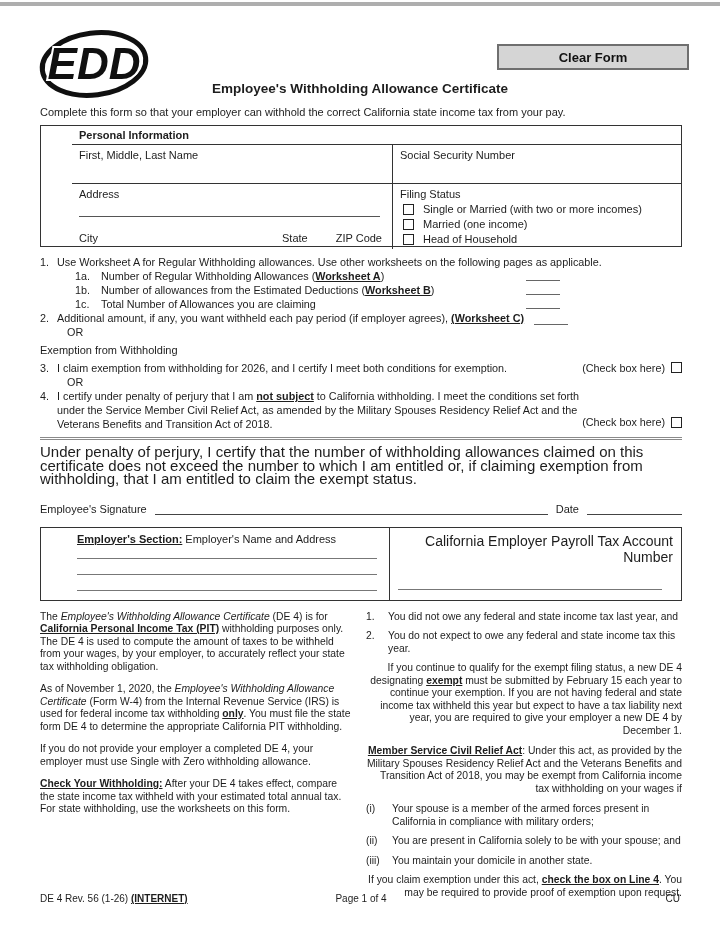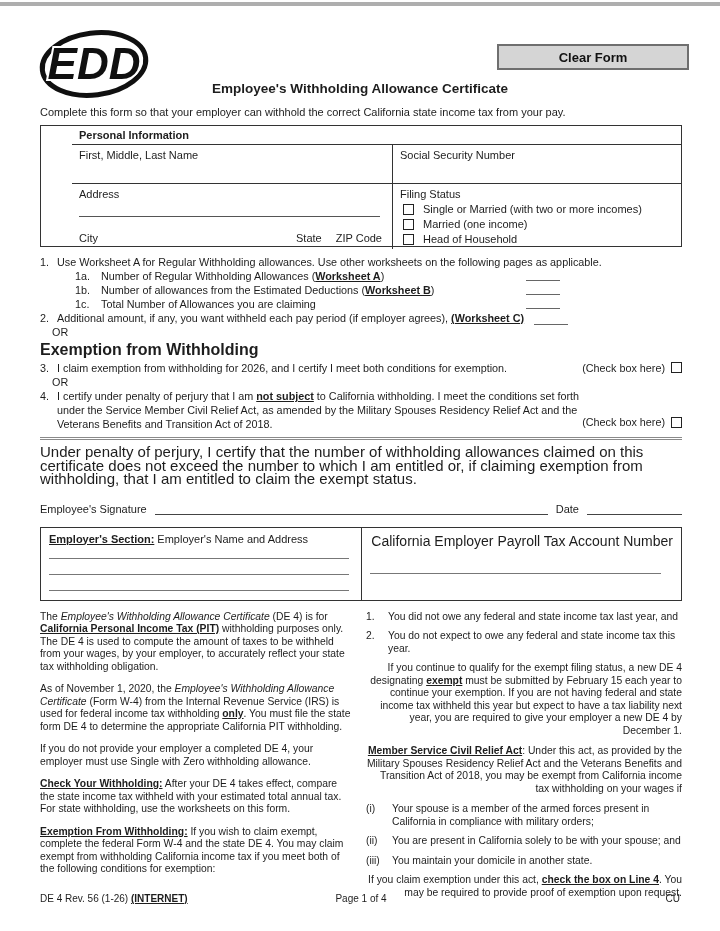--- a/index.html
+++ b/index.html
@@ -19,51 +19,51 @@
   
   .pitable{border:1.5px solid #333;padding-left:31px;}
   .pi-header{border-bottom:1.5px solid #333;font-weight:bold;font-size:11px;padding:3px 7px;}
   .pi-row1{display:grid;grid-template-columns:320px 1fr;height:38px;border-bottom:1.5px solid #333;}
   .pi-row2{display:grid;grid-template-columns:320px 1fr;height:62px;}
   .cell{padding:4px 7px;font-size:11px;position:relative;box-sizing:border-box;}
   .cell.r{border-left:1.5px solid #333;}
   .addrline{position:absolute;left:7px;right:12px;top:32px;border-bottom:1.1px solid #555;}
   .cityrow{position:absolute;left:7px;right:10px;bottom:5px;display:flex;align-items:baseline;}
   .cityrow .sp{flex:1;}
-  .cityrow .st{margin-right:14px;}
+  .cityrow .st{margin-right:28px;}
   .fsrows{margin-top:3px;}
   .fsrow{display:flex;align-items:center;margin-top:3px;text-align:center;}
   .cbx{width:11px;height:11px;border:1.3px solid #222;flex:none;background:#fff;box-sizing:border-box;}
   .fsrow .cbx{margin:0 9px 0 3px;}
   
   .list{margin-top:8px;font-size:10.8px;line-height:14px;}
   .item{display:flex;position:relative;}
   .num{width:17px;flex:none;}
   .sub{margin-left:18px;}
   .subnum{width:26px;flex:none;}
   .blank{position:absolute;left:486px;bottom:2px;width:34px;border-bottom:1.2px solid #666;}
   .blank-in{display:inline-block;width:34px;border-bottom:1.2px solid #666;margin-left:10px;}
-  .orline{margin-left:12px;}
-  .exhead{font-weight:bold;font-size:16px;margin:4px 0 4px 0;}
+  .orline{margin-left:27px;}
+  .exhead{font-weight:normal;font-size:11px;margin:4px 0 4px 0;}
   .chkrow{display:flex;align-items:flex-start;}
   .chkrow .txt{flex:1;}
   .chklabel{margin-right:6px;white-space:nowrap;}
   .chkrow .cbx{margin-top:1px;}
   .i4wrap{position:relative;}
   .i4text{width:532px;}
   .i4check{position:absolute;right:0;bottom:2px;display:flex;align-items:center;}
   .i4check .cbx{margin-left:6px;}
   .grayrule{margin-top:6px;border-top:3px double #8a8a8a;}
   .perjury{margin-top:5px;font-size:15px;line-height:13.5px;}
   
   .sigrow{margin-top:16px;display:flex;align-items:flex-end;font-size:11px;}
   .sline{flex:1;border-bottom:1.3px solid #444;margin:0 8px;height:12px;}
   .dline{width:95px;border-bottom:1.3px solid #444;height:12px;margin-left:8px;}
   
-  .empbox{margin-top:12px;border:1.5px solid #333;display:grid;grid-template-columns:320px 1fr;height:72px;}
+  .empbox{margin-top:12px;border:1.5px solid #333;display:grid;grid-template-columns:320px 1fr;height:72px;padding-left:28px;}
   .empL{padding:5px 8px;font-size:11px;position:relative;box-sizing:border-box;}
   .empR{padding:5px 8px;font-size:14px;border-left:1.5px solid #333;box-sizing:border-box;text-align:right;}
   .wline{border-bottom:1px solid #777;}
   .empL .wline{position:absolute;left:8px;width:300px;}
   .empR .wline{margin-top:24px;width:96%;}
   
   .cols{margin-top:10px;display:flex;gap:13px;font-size:10.35px;line-height:12.5px;}
   .colL{width:313px;flex:none;}
   .colR{flex:1;}
   .colL p,.colR p{margin:0 0 10px 0;}
@@ -203,21 +203,20 @@
       <div class="wline"></div>
     </div>
   </div>
 
   <div class="cols">
     <div class="colL">
       <p><span>The </span><span class="fi">Employee's Withholding Allowance Certificate</span><span> (DE 4) is for </span><span class="fb">California Personal Income Tax (PIT)</span><span> withholding purposes only. The DE 4 is used to compute the amount of taxes to be withheld from your wages, by your employer, to accurately reflect your state tax withholding obligation.</span></p>
       <p><span>As of November 1, 2020, the </span><span class="fi">Employee's Withholding Allowance Certificate</span><span> (Form W-4) from the Internal Revenue Service (IRS) is used for federal income tax withholding </span><span class="fb">only</span><span>. You must file the state form DE 4 to determine the appropriate California PIT withholding.</span></p>
       <p><span>If you do not provide your employer a completed DE 4, your employer must use Single with Zero withholding allowance.</span></p>
       <p><span class="fb">Check Your Withholding:</span><span> After your DE 4 takes effect, compare the state income tax withheld with your estimated total annual tax. For state withholding, use the worksheets on this form.</span></p>
-      <p><span class="fb">Exemption From Withholding:</span><span> If you wish to claim exempt, complete the federal Form W-4 and the state DE 4. You may claim exempt from withholding California income tax if you meet both of the following conditions for exemption:</span></p>
     </div>
     <div class="colR">
       <div class="rnum-item">
         <span class="rnum">1.</span>
         <span>You did not owe any federal and state income tax last year, and</span>
       </div>
       <div class="rnum-item">
         <span class="rnum">2.</span>
         <span>You do not expect to owe any federal and state income tax this year.</span>
       </div>

